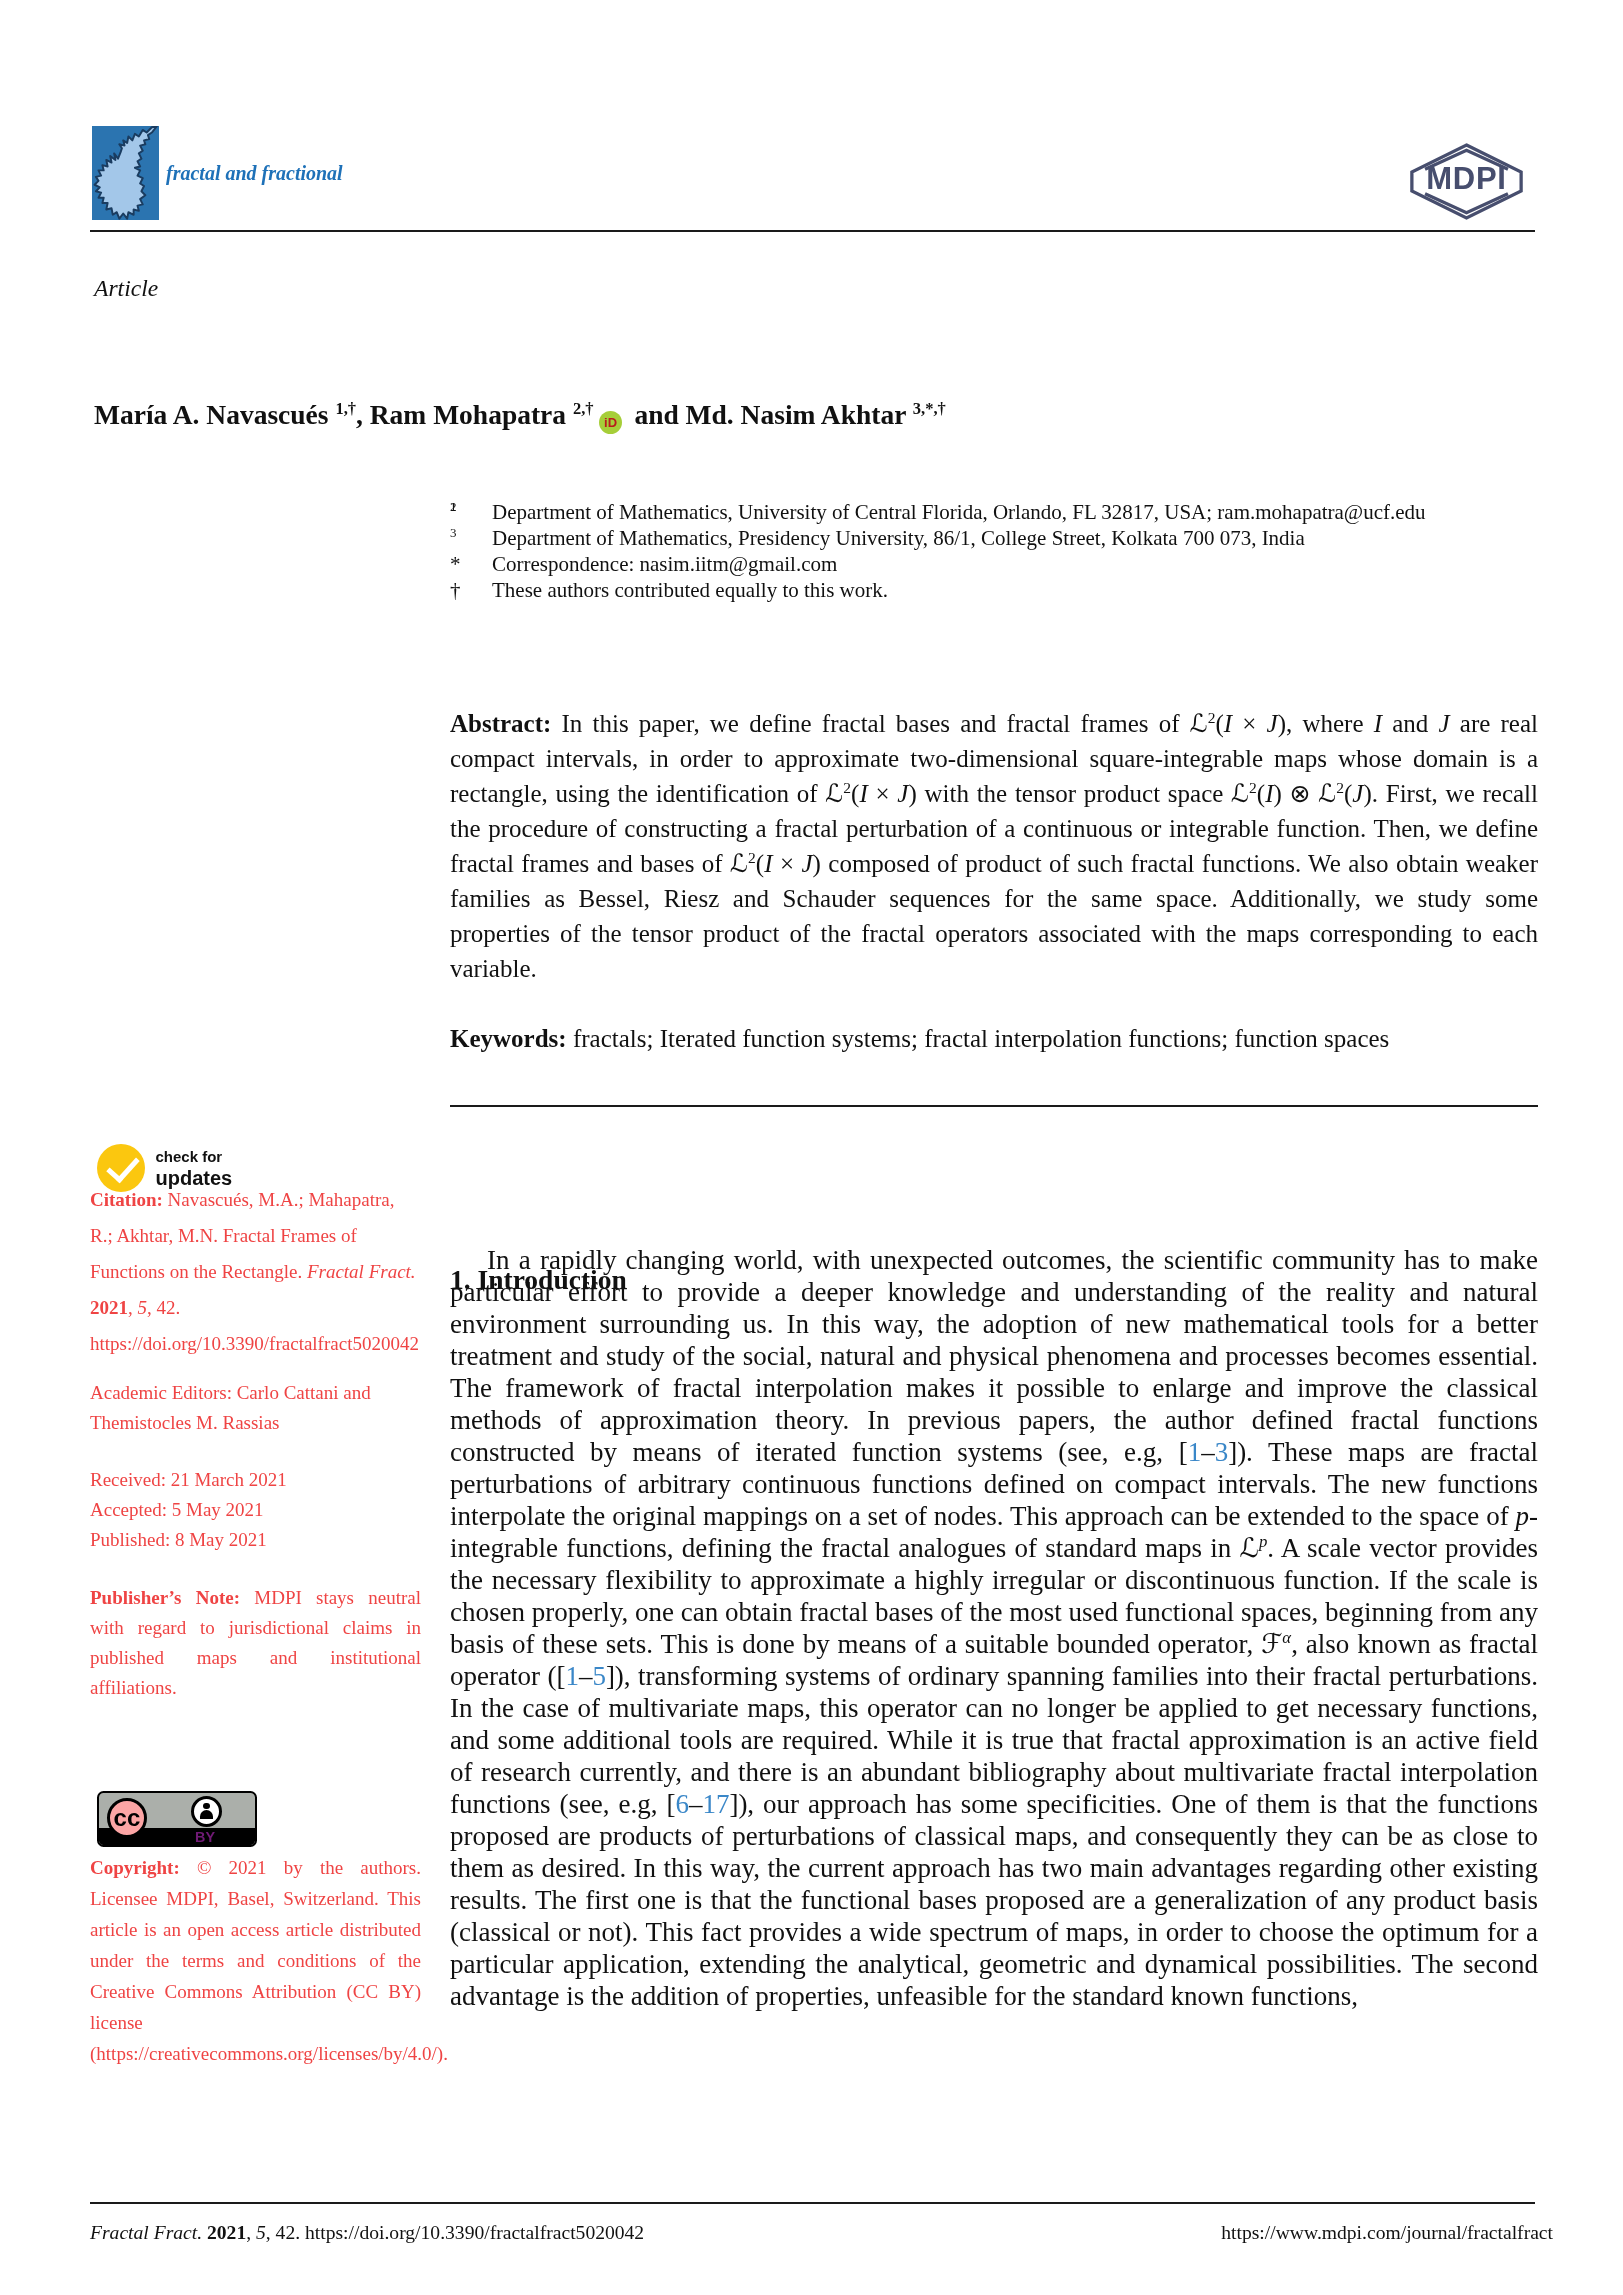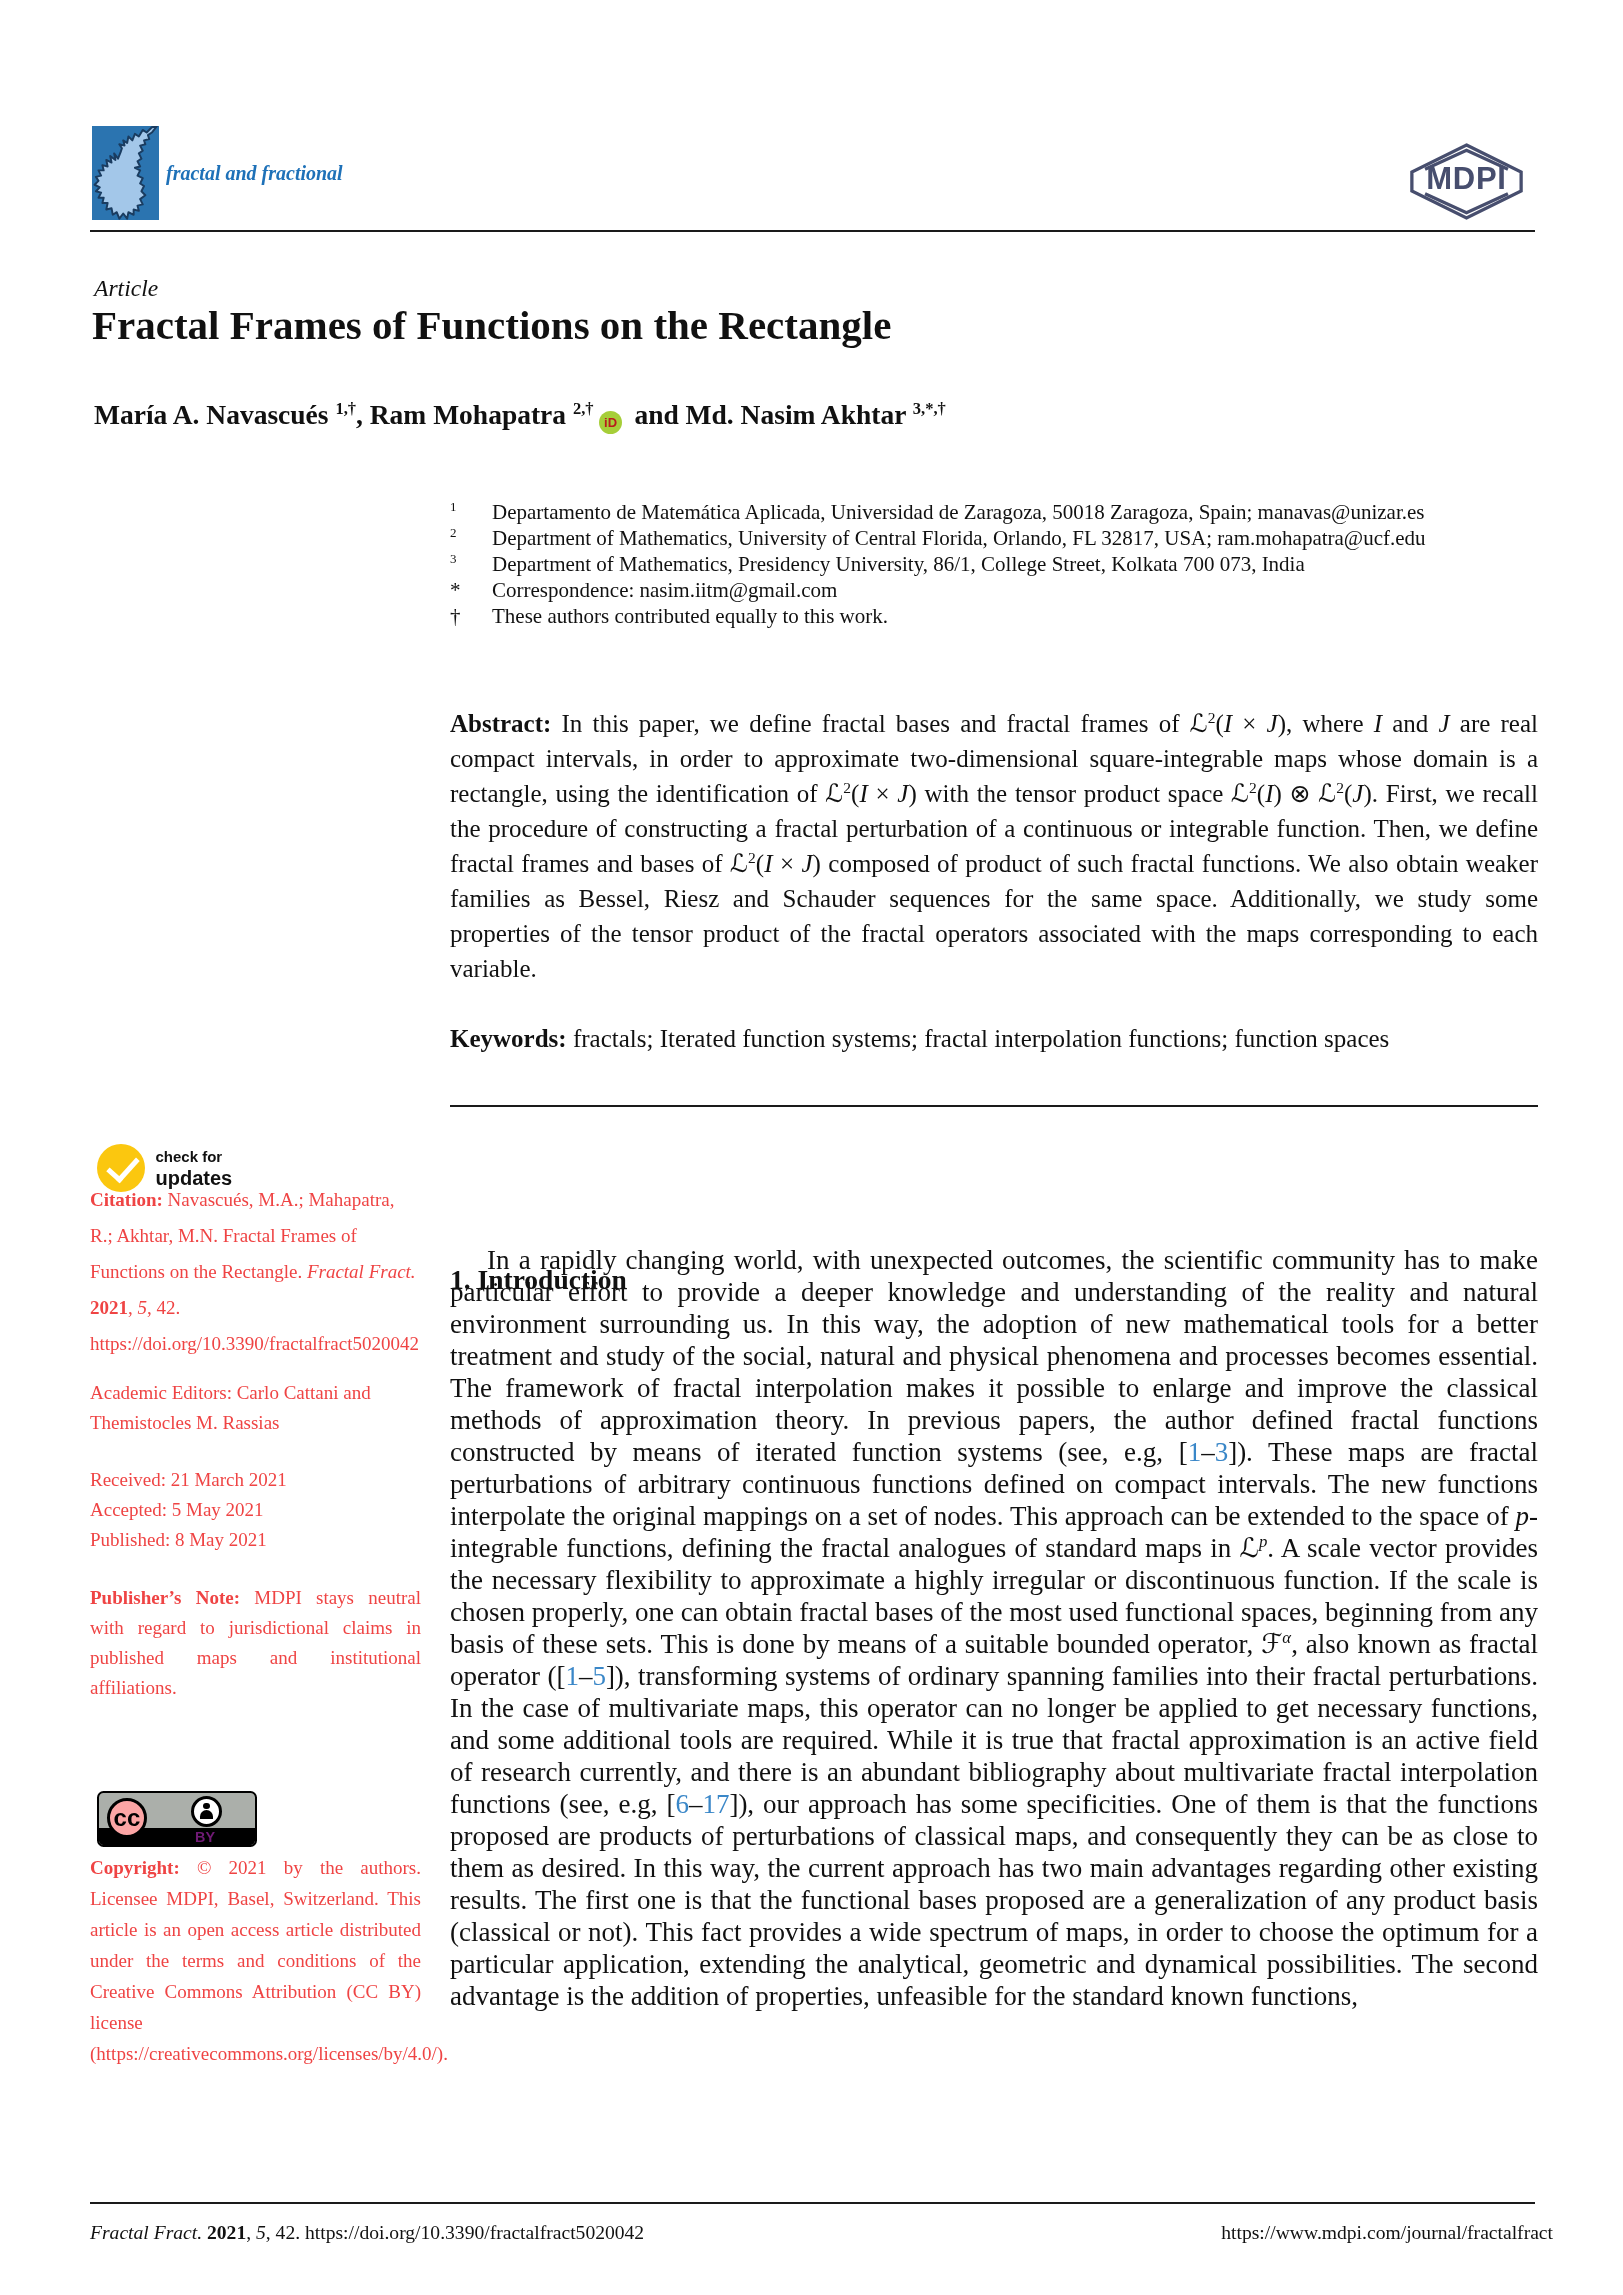--- a/index.html
+++ b/index.html
@@ -104,25 +104,24 @@
       <polygon points="87,3 170,44 170,73 87,114 4,73 4,44"></polygon>
       <polyline points="24,40 87,11 150,40"></polyline>
       <polyline points="24,77 87,106 150,77"></polyline>
     </g>
   </svg>
   <div class="mdpi-word">MDPI</div>
 
   <div class="rule" style="left:90px;top:230px;width:1445px;"></div>
 
   <div class="article-type">Article</div>
-  <h1 class="page-title abs" style="margin:0;">Fractal Frames of Functions on the Rectangle</h1>
   <div class="authors"><span class="seg-b">María A. Navascués </span><sup class="seg-bsup">1,†</sup><span class="seg-b">, Ram Mohapatra </span><sup class="seg-bsup">2,†</sup><span class="orcid-badge">iD</span><span class="seg-b"> and Md. Nasim Akhtar </span><sup class="seg-bsup">3,*,†</sup></div>
 
   <div class="affiliations">
-      <div class="aff-row"><span class="aff-marker"><sup>1</sup></span><span>Departamento de Matemática Aplicada, Universidad de Zaragoza, 50018 Zaragoza, Spain; manavas@unizar.es</span></div>
+      <div class="aff-row"><span class="aff-marker"><sup>1</sup></span></div>
       <div class="aff-row"><span class="aff-marker"><sup>2</sup></span><span>Department of Mathematics, University of Central Florida, Orlando, FL 32817, USA; ram.mohapatra@ucf.edu</span></div>
       <div class="aff-row"><span class="aff-marker"><sup>3</sup></span><span>Department of Mathematics, Presidency University, 86/1, College Street, Kolkata 700 073, India</span></div>
       <div class="aff-row"><span class="aff-marker">*</span><span>Correspondence: nasim.iitm@gmail.com</span></div>
       <div class="aff-row"><span class="aff-marker">†</span><span>These authors contributed equally to this work.</span></div>
     </div>
 
   <div class="abstract"><span class="seg-b">Abstract: </span><span class="seg-p">In this paper, we define fractal bases and fractal frames of </span><span class="seg-scr">ℒ</span><sup class="seg-sup">2</sup><span class="seg-p">(</span><span class="seg-i">I</span><span class="seg-p"> × </span><span class="seg-i">J</span><span class="seg-p">), where </span><span class="seg-i">I</span><span class="seg-p"> and </span><span class="seg-i">J</span><span class="seg-p"> are real compact intervals, in order to approximate two-dimensional square-integrable maps whose domain is a rectangle, using the identification of </span><span class="seg-scr">ℒ</span><sup class="seg-sup">2</sup><span class="seg-p">(</span><span class="seg-i">I</span><span class="seg-p"> × </span><span class="seg-i">J</span><span class="seg-p">) with the tensor product space </span><span class="seg-scr">ℒ</span><sup class="seg-sup">2</sup><span class="seg-p">(</span><span class="seg-i">I</span><span class="seg-p">) </span><span class="seg-sym">⊗</span><span class="seg-p"> </span><span class="seg-scr">ℒ</span><sup class="seg-sup">2</sup><span class="seg-p">(</span><span class="seg-i">J</span><span class="seg-p">). First, we recall the procedure of constructing a fractal perturbation of a continuous or integrable function. Then, we define fractal frames and bases of </span><span class="seg-scr">ℒ</span><sup class="seg-sup">2</sup><span class="seg-p">(</span><span class="seg-i">I</span><span class="seg-p"> × </span><span class="seg-i">J</span><span class="seg-p">) composed of product of such fractal functions. We also obtain weaker families as Bessel, Riesz and Schauder sequences for the same space. Additionally, we study some properties of the tensor product of the fractal operators associated with the maps corresponding to each variable.</span></div>
   <div class="keywords">
     <span class="seg-b">Keywords: </span><span>fractals; Iterated function systems; fractal interpolation functions; function spaces</span>
   </div>

